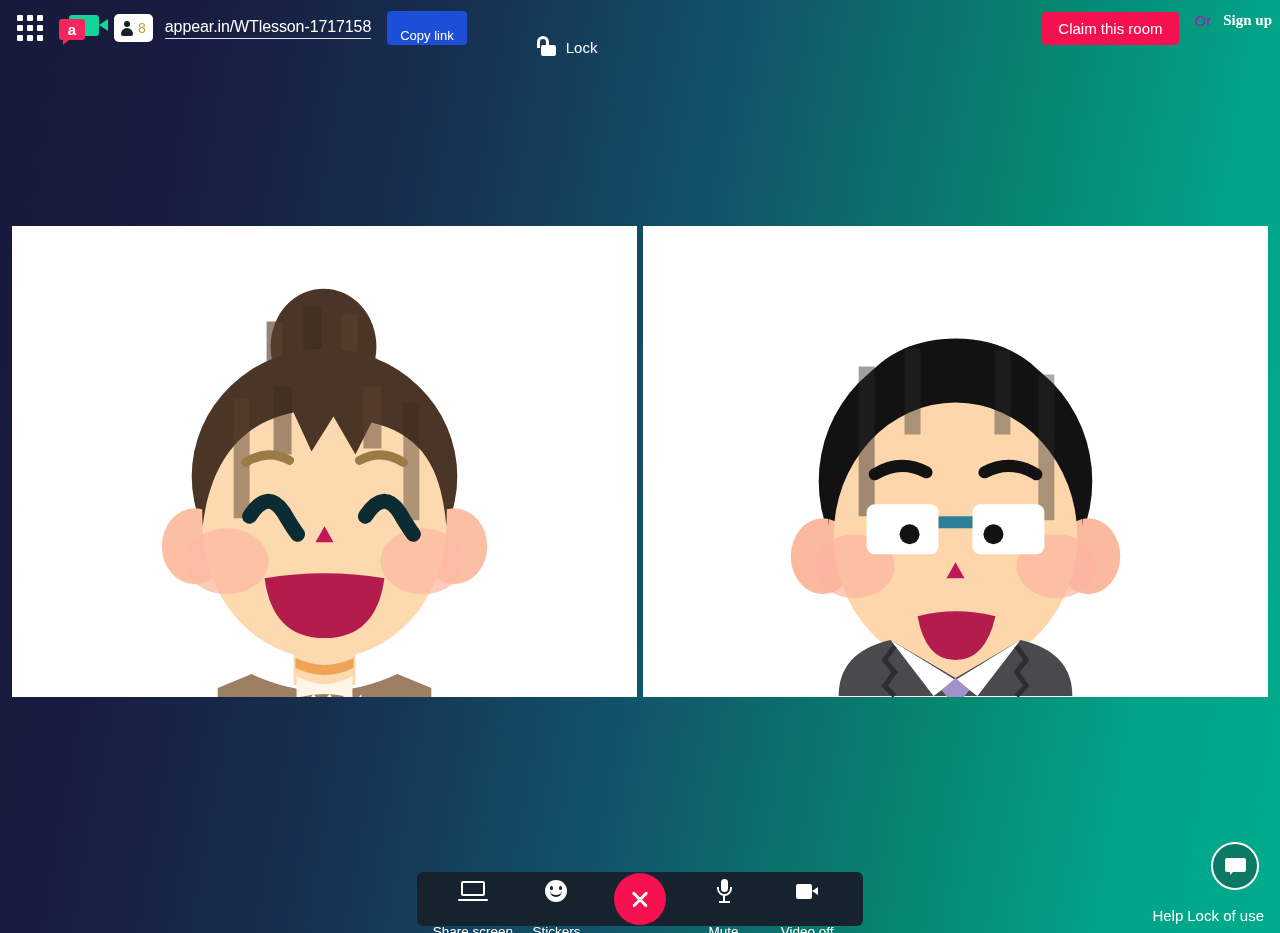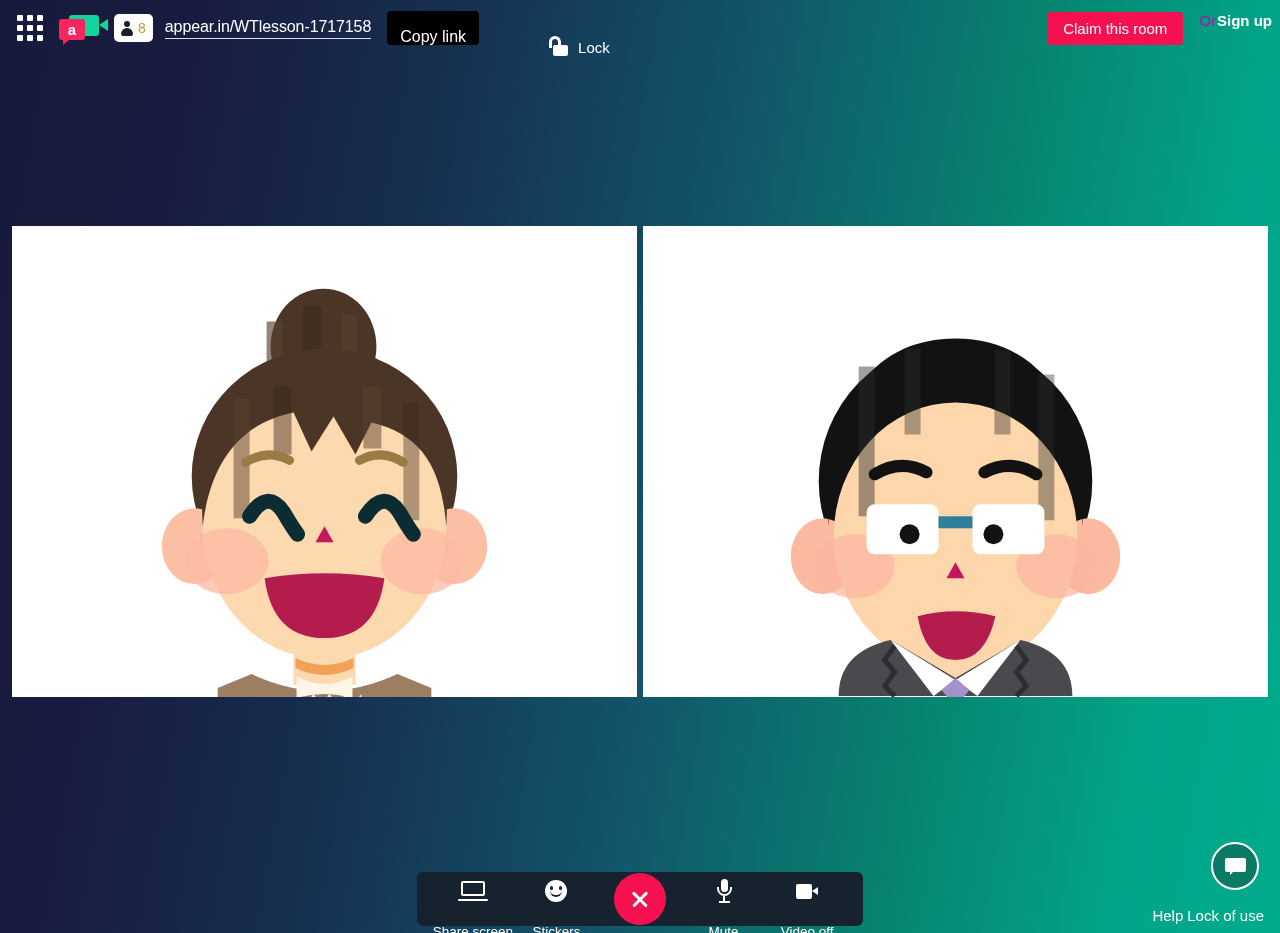--- a/index.html
+++ b/index.html
@@ -89,23 +89,23 @@
     margin-left: 12px;
     font-size: 16px; color: #ffffff;
     border-bottom: 1px solid rgba(255,255,255,0.85);
     padding-bottom: 2px;
     letter-spacing: -0.1px;
     cursor: text;
   }
 
   .copy-link-btn {
     margin-left: 16px;
-    background: #000000; color: #ffffff;
+    background: #1d4ed8; color: #ffffff;
     border: none; border-radius: 4px;
-    font-size: 16px; font-family: inherit;
+    font-size: 13px; font-family: inherit;
     height: 30px; padding: 17px 13px;
     cursor: pointer;
   }
 
   .header-tool {
     display: flex; align-items: center; gap: 9px;
     color: #ffffff; font-size: 15px;
     cursor: pointer;
     height: 56px;
   }
@@ -143,21 +143,21 @@
     padding-right: 8px;
   }
   .claim-btn {
     background: #f5104f; color: #ffffff;
     border: none; border-radius: 4px;
     font-size: 15px; font-family: inherit;
     height: 33px; padding: 0 16px;
     cursor: pointer;
   }
   .or-text { color: #a21caf; font-size: 15px; margin-left: 16px; }
-  .signup-link { color: #ffffff; font-size: 15px; font-weight: bold; margin-left: 1px; cursor: pointer; text-decoration: none; }
+  .signup-link { color: #ffffff; font-size: 15px; font-weight: bold; margin-left: 12px; cursor: pointer; text-decoration: none; font-family: Liberation Serif, serif; }
 
   
   .video-grid {
     position: absolute;
     left: 12px; top: 226px;
     width: 1256px; height: 471px;
     display: flex; gap: 6px;
   }
   .video-tile {
     flex: 1 1 0;

